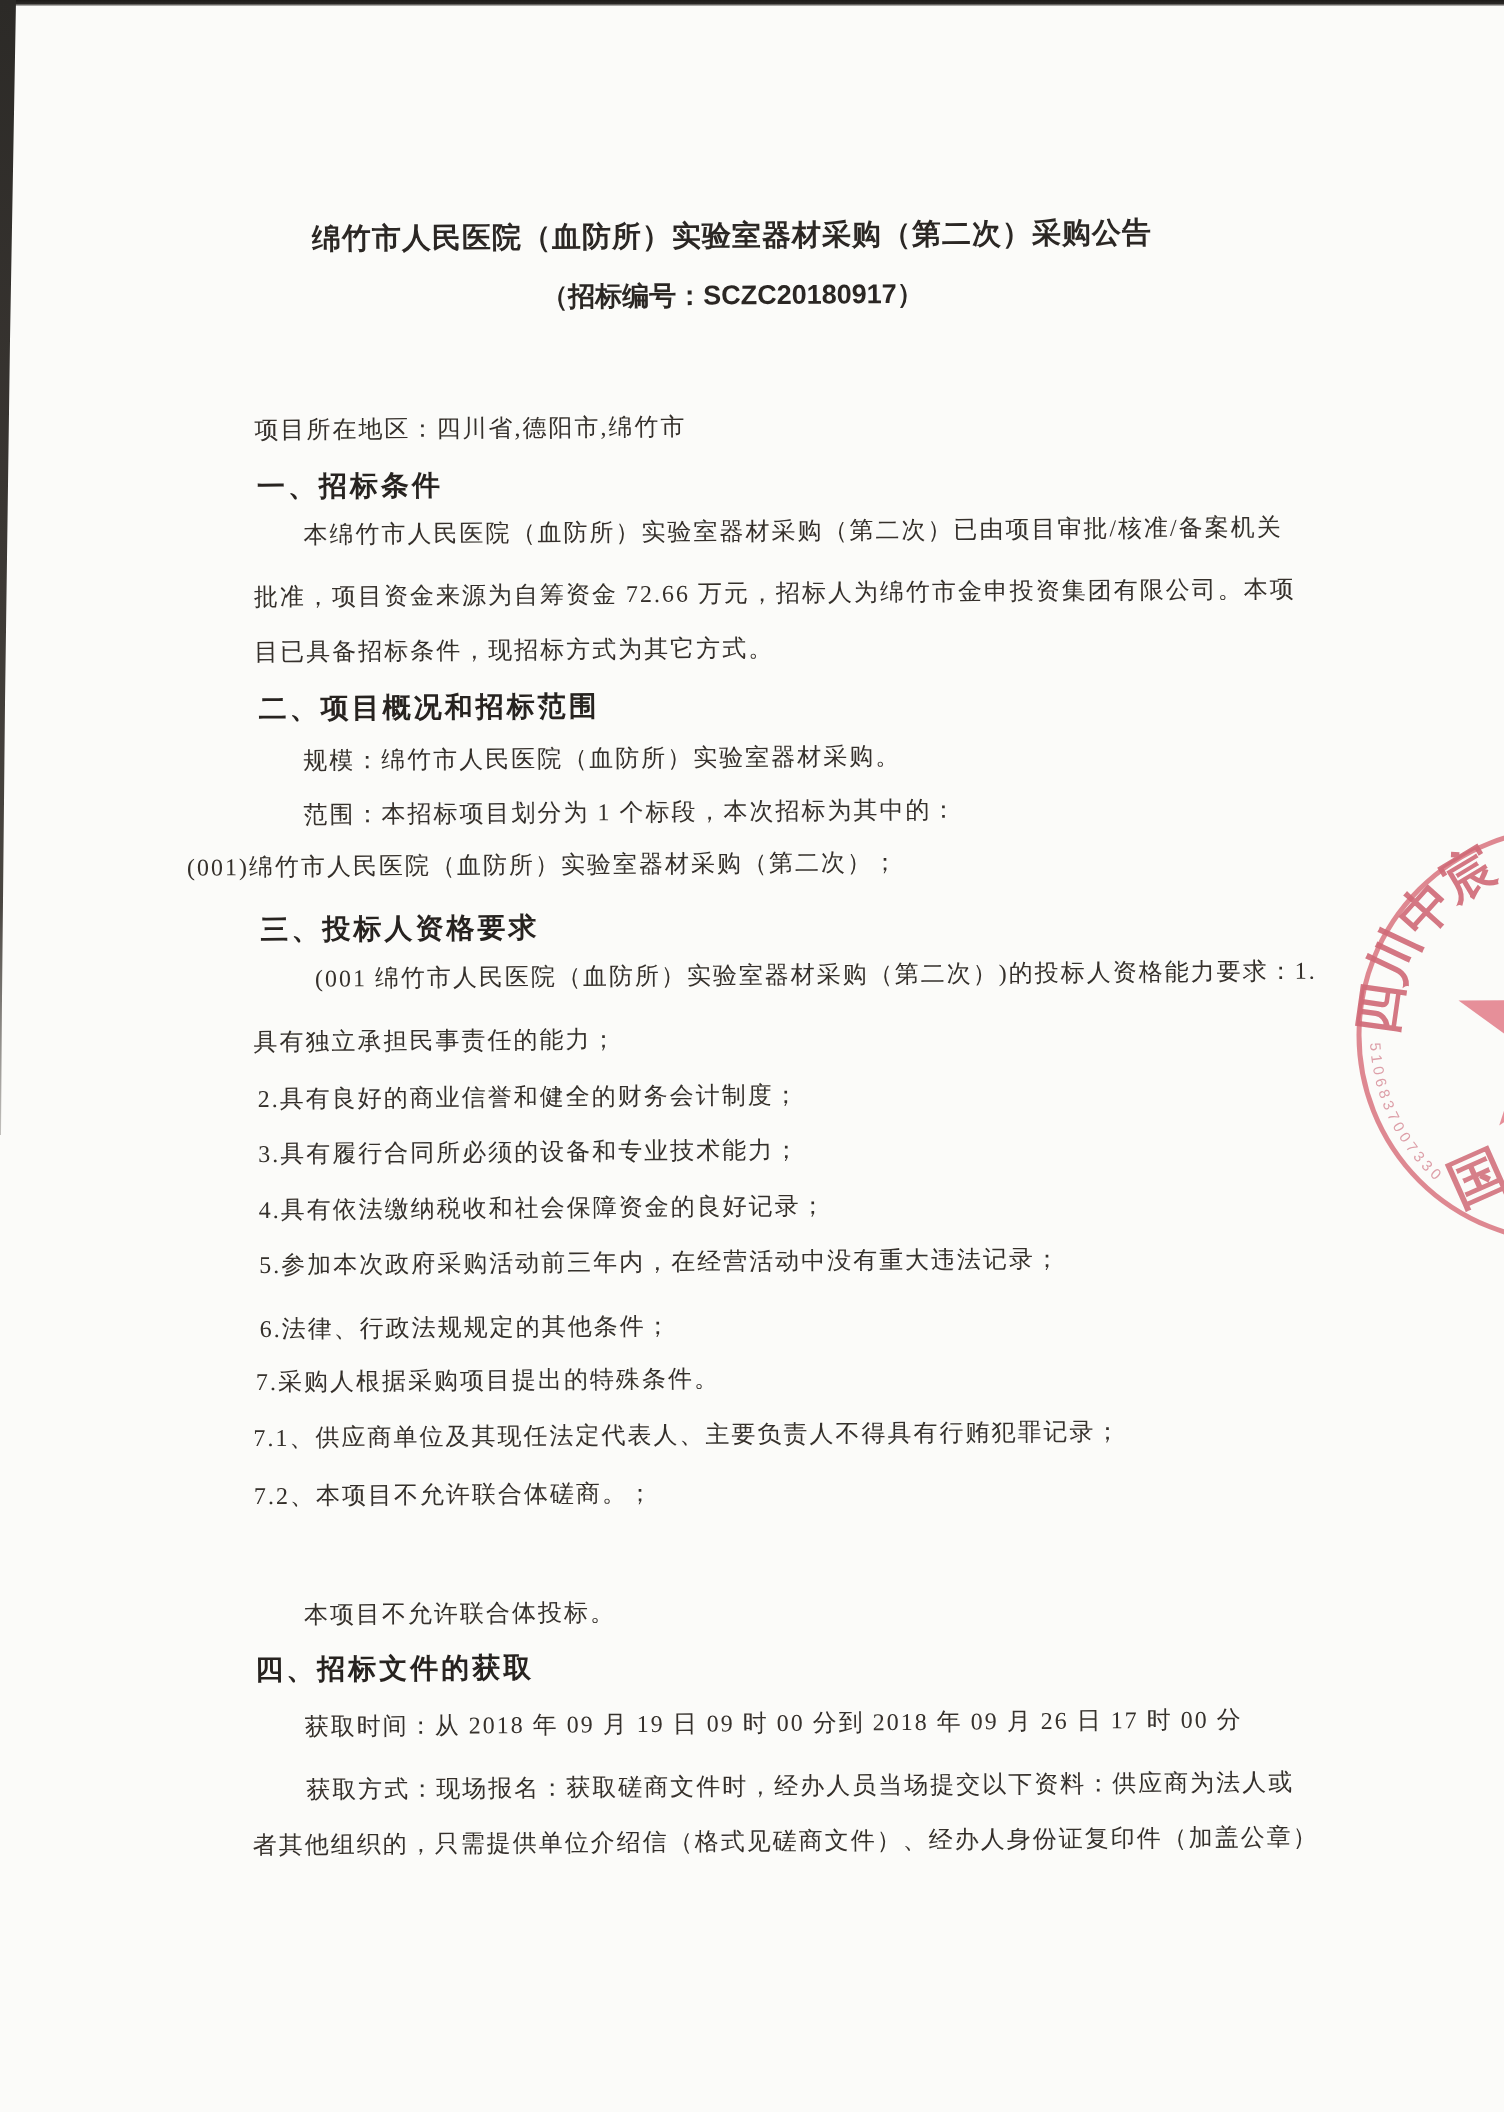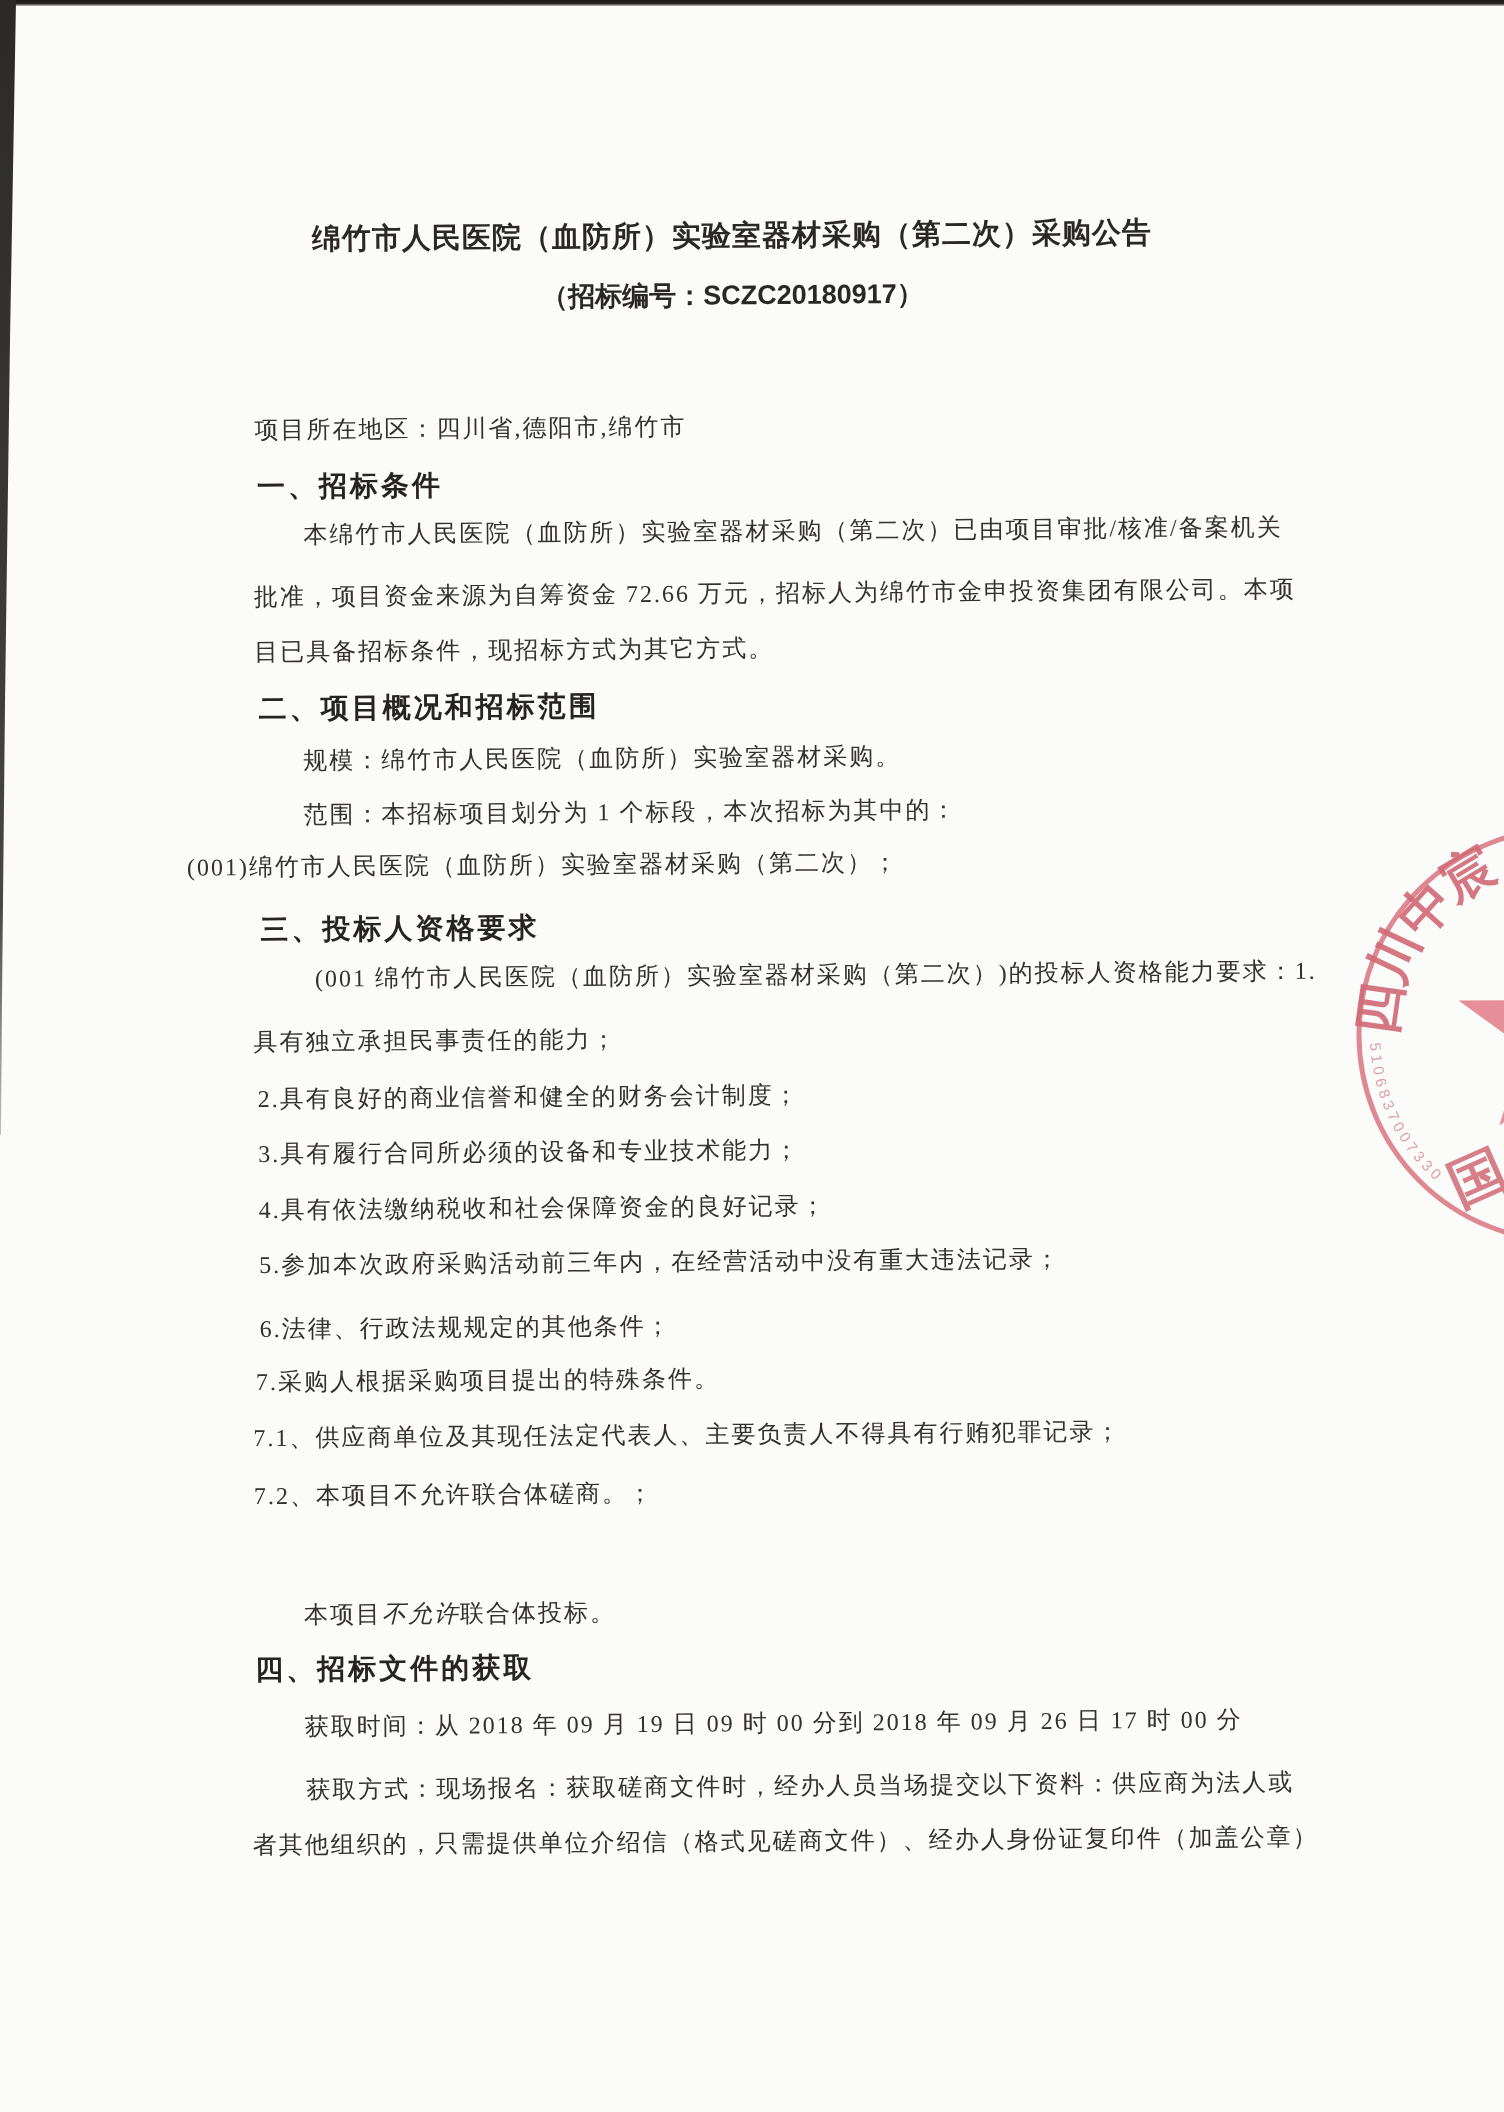--- a/index.html
+++ b/index.html
@@ -61,21 +61,21 @@
   #q2   {top:1026px;left:253px;}
   #it2  {top:1083px;left:257px;}
   #it3  {top:1138px;left:257px;}
   #it4  {top:1194px;left:257px;}
   #it5  {top:1249px;left:257px;}
   #it6  {top:1313px;left:257px;}
   #it7  {top:1366px;left:253px;}
   #it71 {top:1422px;left:250px;}
   #it72 {top:1480px;left:250px;}
   #joint{top:1599px;left:299px;}
-  #joint .em{font-style:italic;}
+  #joint .em{}
   #h4   {top:1651px;left:250px;}
   #gt   {top:1711px;left:299px;}
   #gm   {top:1774px;left:300px;}
   #last {top:1829px;left:246px;}
   
   .stamp{
     position:absolute;left:1300px;top:810px;width:204px;height:450px;
     opacity:.88;
   }
   .stamp text{

